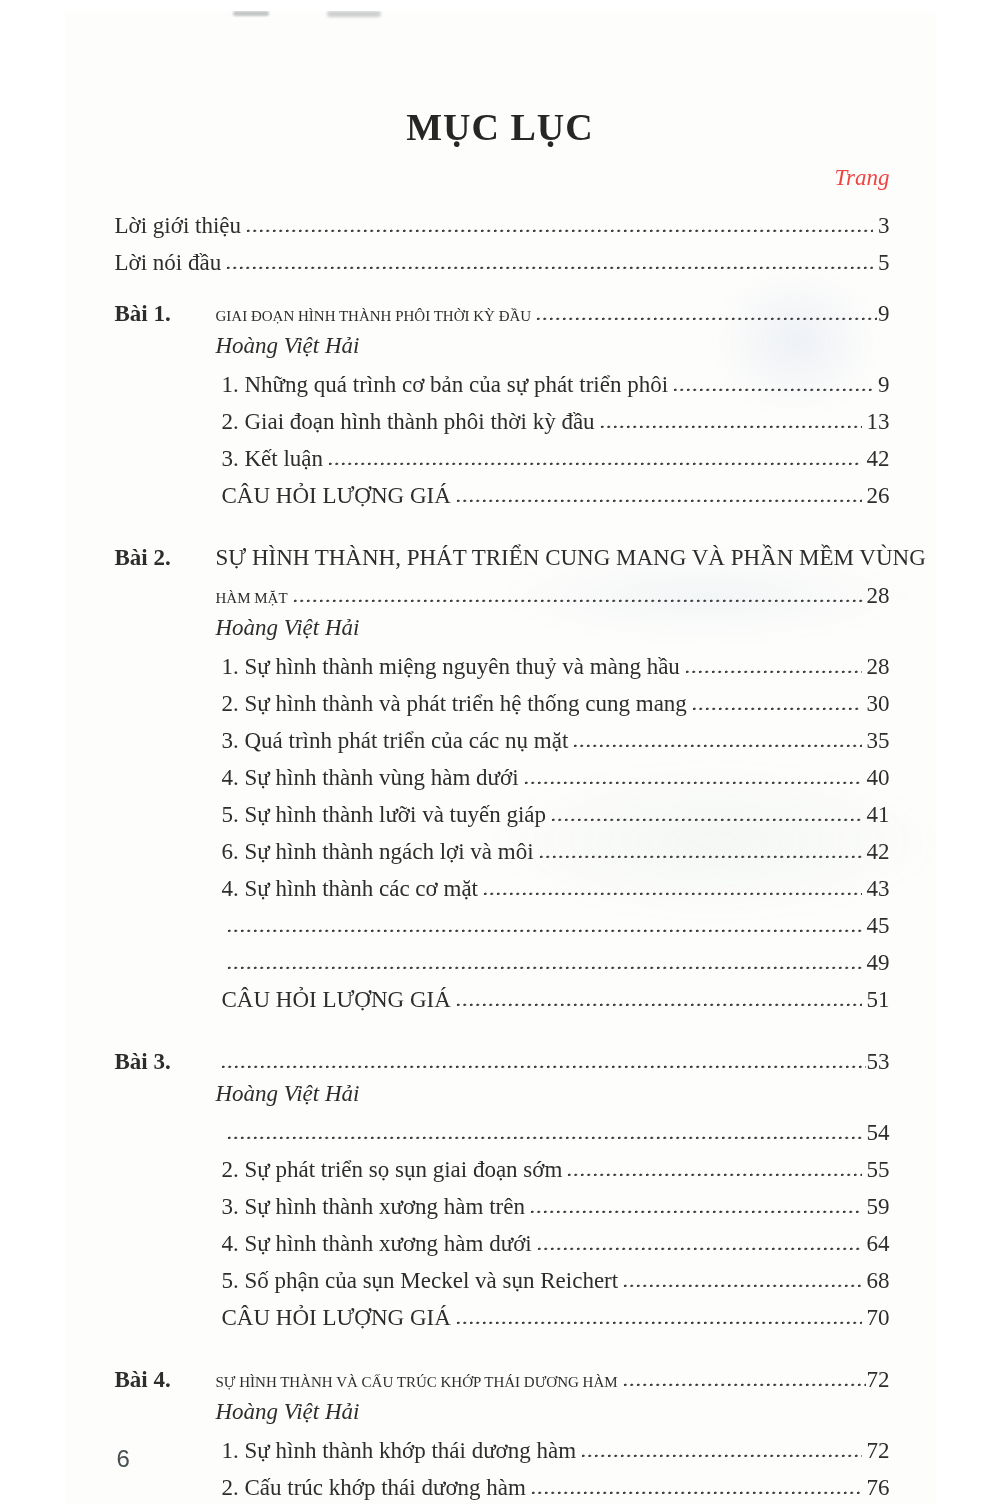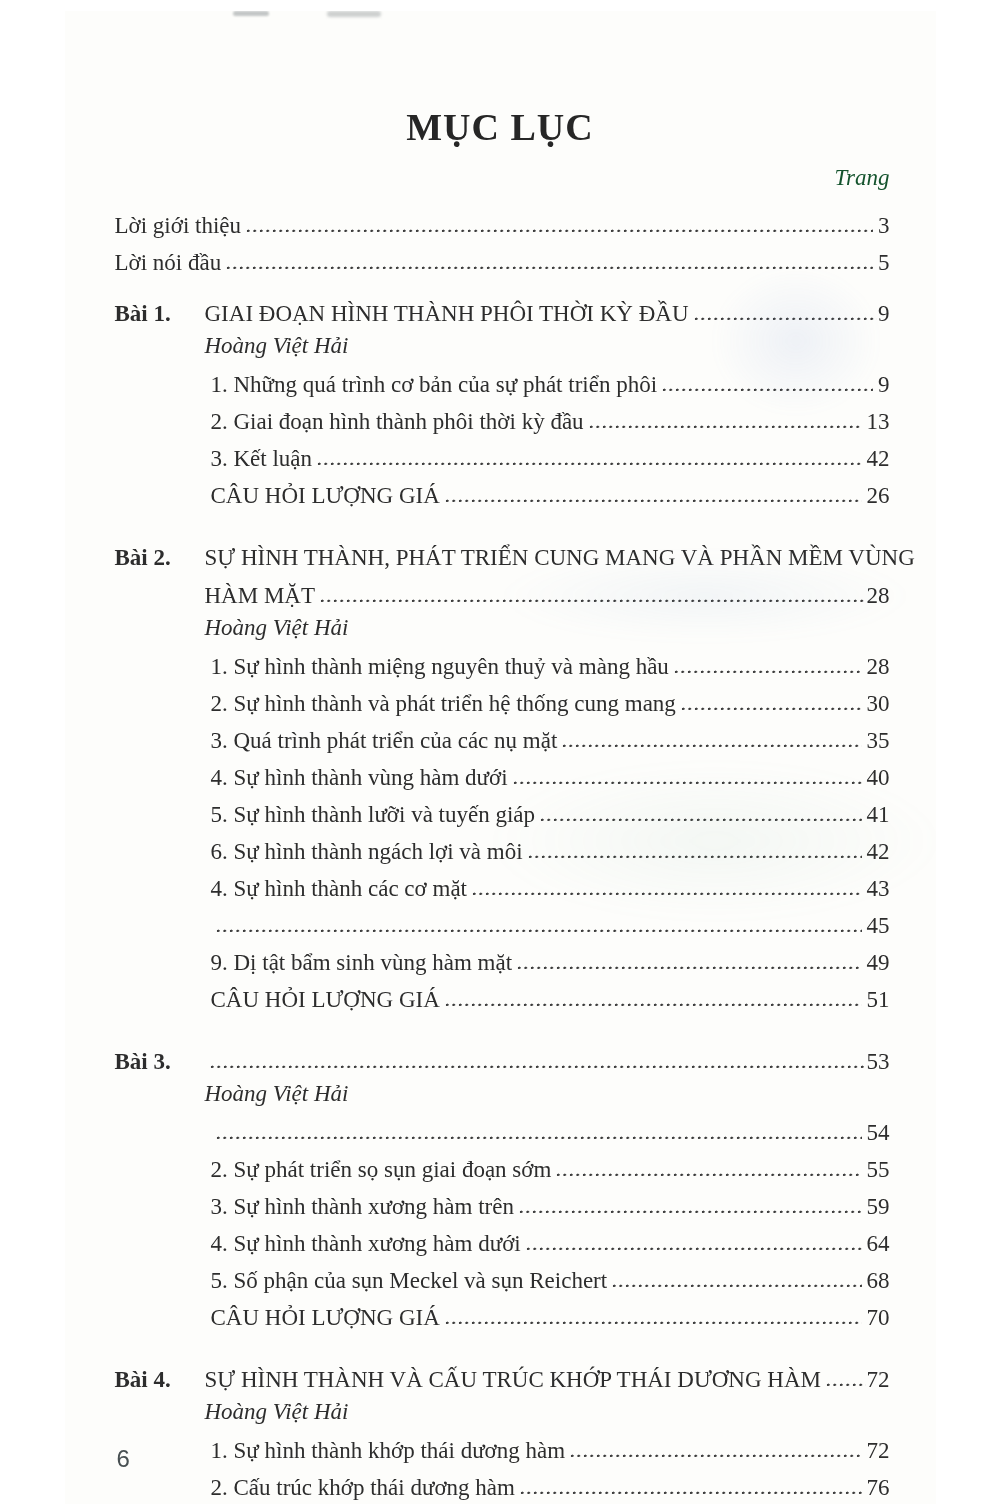--- a/index.html
+++ b/index.html
@@ -20,54 +20,54 @@
     font-weight: 700;
     letter-spacing: 1px;
     color: #262626;
   }
   .trang-header {
     margin-top: 16px;
     padding-right: 46px;
     text-align: right;
     font-style: italic;
     font-size: 23px;
-    color: #14532d;
+    color: #ef4444;
   }
   .content { padding: 0 46px 0 50px; }
   .front-list { margin-top: 22px; }
   .row { display: flex; align-items: baseline; }
   .front-list .row { margin-bottom: 11px; }
   .label { white-space: nowrap; font-size: 23px; }
   .leader {
     flex: 1 1 auto;
     min-width: 18px;
     height: 5px;
     margin-left: 5px;
     background-image: radial-gradient(circle at 2.2px 2.8px, #3c3c3c 1.05px, rgba(0,0,0,0) 1.5px);
     background-size: 6.5px 5px;
     background-repeat: repeat-x;
     background-position: left bottom;
   }
   .pg { padding-left: 5px; font-size: 23px; white-space: nowrap; }
   .section { margin-top: 25px; }
-  .sec-head { display: flex; align-items: flex-start; }
+  .sec-head { display: flex; align-items: flex-start; gap: 11px; }
   .sec-num {
     flex: 0 0 90px;
     font-weight: 700;
     font-size: 23px;
     white-space: nowrap;
   }
   .sec-body { flex: 1 1 auto; min-width: 0; }
   .pre-line {
     font-size: 23px;
     margin-bottom: 12px;
     white-space: nowrap;
   }
   .sec-title-row .pg { padding-left: 1px; }
-  .sec-title { font-size: 23px; }
+  .sec-title { font-size: 15px; }
   .author {
     font-weight: 400;
     font-style: italic;
     font-size: 23px;
     margin: 6px 0 13px 0;
   }
   .items { padding-left: 6px; }
   .items .row { margin-bottom: 11px; }
   .folio {
     position: absolute;
@@ -191,21 +191,20 @@
                 <div class="row">
                   <span class="label">4. Sự hình thành các cơ mặt</span>
                   <span class="leader"></span>
                   <span class="pg">43</span>
                 </div>
                 <div class="row">
                   <span class="leader"></span>
                   <span class="pg">45</span>
                 </div>
                 <div class="row">
-                  <span class="label">9. Dị tật bẩm sinh vùng hàm mặt</span>
                   <span class="leader"></span>
                   <span class="pg">49</span>
                 </div>
                 <div class="row">
                   <span class="label">CÂU HỎI LƯỢNG GIÁ</span>
                   <span class="leader"></span>
                   <span class="pg">51</span>
                 </div>
               </div>
             </div>

